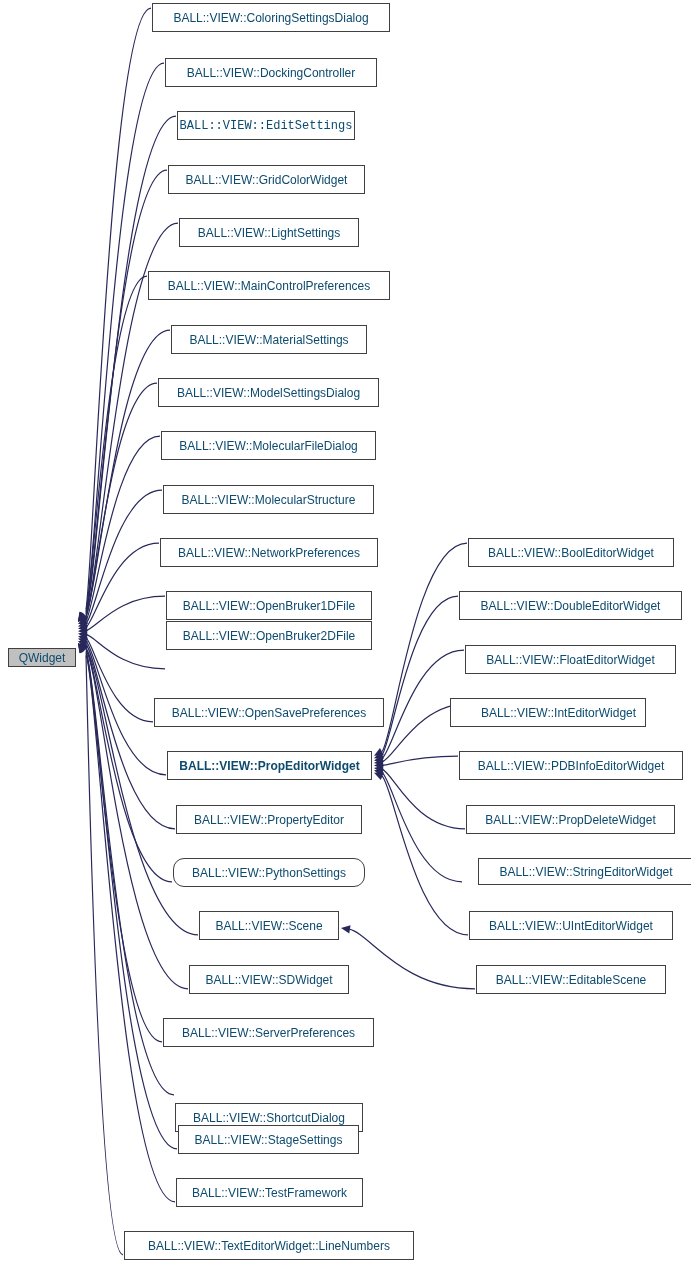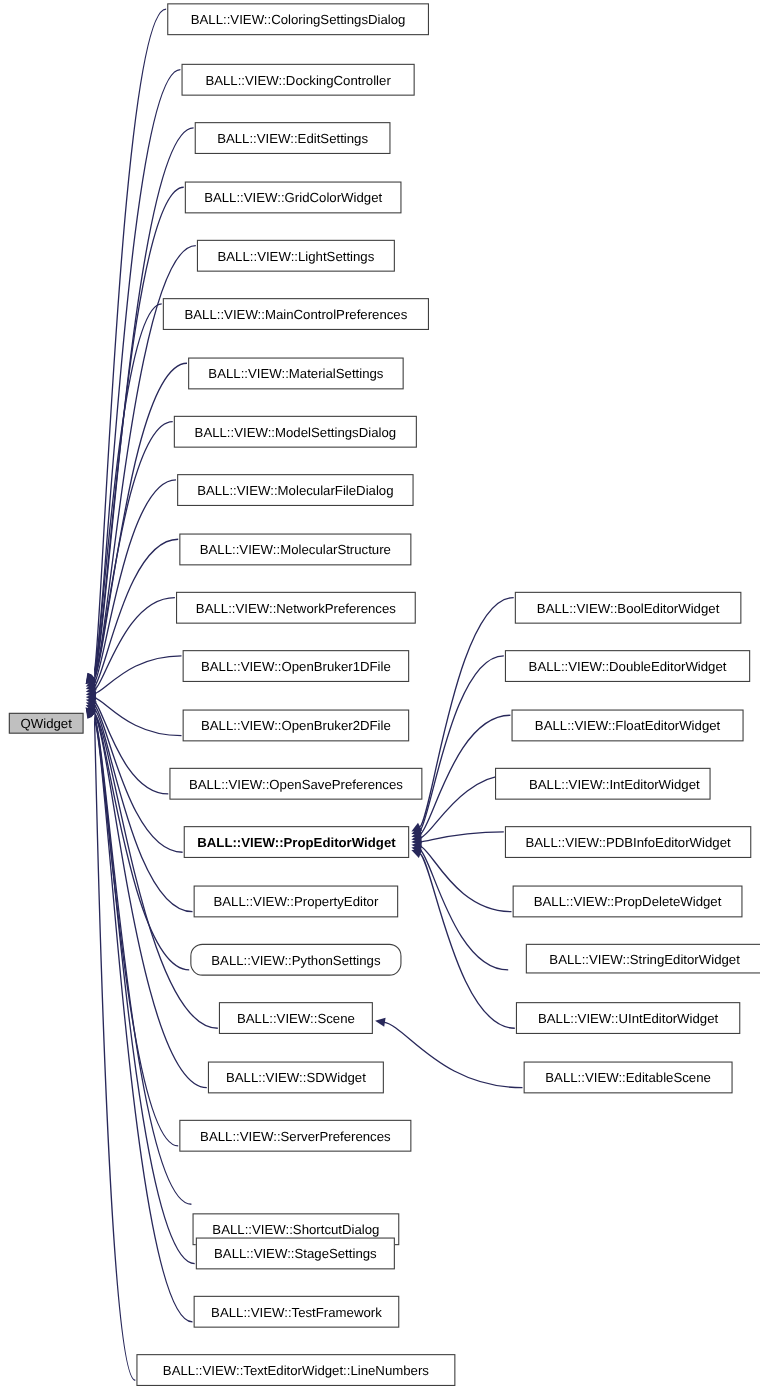--- a/index.html
+++ b/index.html
@@ -20,21 +20,21 @@
     left: 0;
     top: 0;
     width: 691px;
     height: 1267px;
   }
   .node-box {
     position: absolute;
     box-sizing: border-box;
     border: 1px solid #404040;
     background: #ffffff;
-    color: #000000;
+    color: #0c4a6e;
     font-size: 12px;
     line-height: 1;
     display: flex;
     align-items: center;
     justify-content: center;
     white-space: nowrap;
     letter-spacing: 0px;
   }
   .node-box.root {
     background: #c0c0c0;
@@ -120,21 +120,21 @@
   <div id="node-layer">
       <div class="node-box root" style="left: 8px; top: 648px; width: 68px; height: 19px;">
         <span class="node-label">QWidget</span>
       </div>
       <div class="node-box" style="left: 152px; top: 3px; width: 238px; height: 29px;">
         <span class="node-label">BALL::VIEW::ColoringSettingsDialog</span>
       </div>
       <div class="node-box" style="left: 165px; top: 58px; width: 212px; height: 29px;">
         <span class="node-label">BALL::VIEW::DockingController</span>
       </div>
-      <div class="node-box" style="left: 177px; top: 111px; width: 178px; height: 29px;">
+      <div class="node-box" style="left: 177px; top: 111px; width: 178px; height: 29px; font-family: Liberation Mono, monospace;">
         <span class="node-label">BALL::VIEW::EditSettings</span>
       </div>
       <div class="node-box" style="left: 168px; top: 165px; width: 197px; height: 29px;">
         <span class="node-label">BALL::VIEW::GridColorWidget</span>
       </div>
       <div class="node-box" style="left: 179px; top: 218px; width: 180px; height: 29px;">
         <span class="node-label">BALL::VIEW::LightSettings</span>
       </div>
       <div class="node-box" style="left: 148px; top: 271px; width: 242px; height: 29px;">
         <span class="node-label">BALL::VIEW::MainControlPreferences</span>
@@ -150,21 +150,21 @@
       </div>
       <div class="node-box" style="left: 163px; top: 485px; width: 211px; height: 29px;">
         <span class="node-label">BALL::VIEW::MolecularStructure</span>
       </div>
       <div class="node-box" style="left: 160px; top: 538px; width: 218px; height: 29px;">
         <span class="node-label">BALL::VIEW::NetworkPreferences</span>
       </div>
       <div class="node-box" style="left: 166px; top: 591px; width: 206px; height: 29px;">
         <span class="node-label">BALL::VIEW::OpenBruker1DFile</span>
       </div>
-      <div class="node-box" style="left: 166px; top: 645px; width: 206px; height: 29px;">
+      <div class="node-box" style="left: 166px; top: 621px; width: 206px; height: 29px;">
         <span class="node-label">BALL::VIEW::OpenBruker2DFile</span>
       </div>
       <div class="node-box" style="left: 154px; top: 698px; width: 230px; height: 29px;">
         <span class="node-label">BALL::VIEW::OpenSavePreferences</span>
       </div>
       <div class="node-box" style="left: 167px; top: 751px; width: 205px; height: 29px; font-weight: bold;">
         <span class="node-label">BALL::VIEW::PropEditorWidget</span>
       </div>
       <div class="node-box" style="left: 176px; top: 805px; width: 186px; height: 29px;">
         <span class="node-label">BALL::VIEW::PropertyEditor</span>

